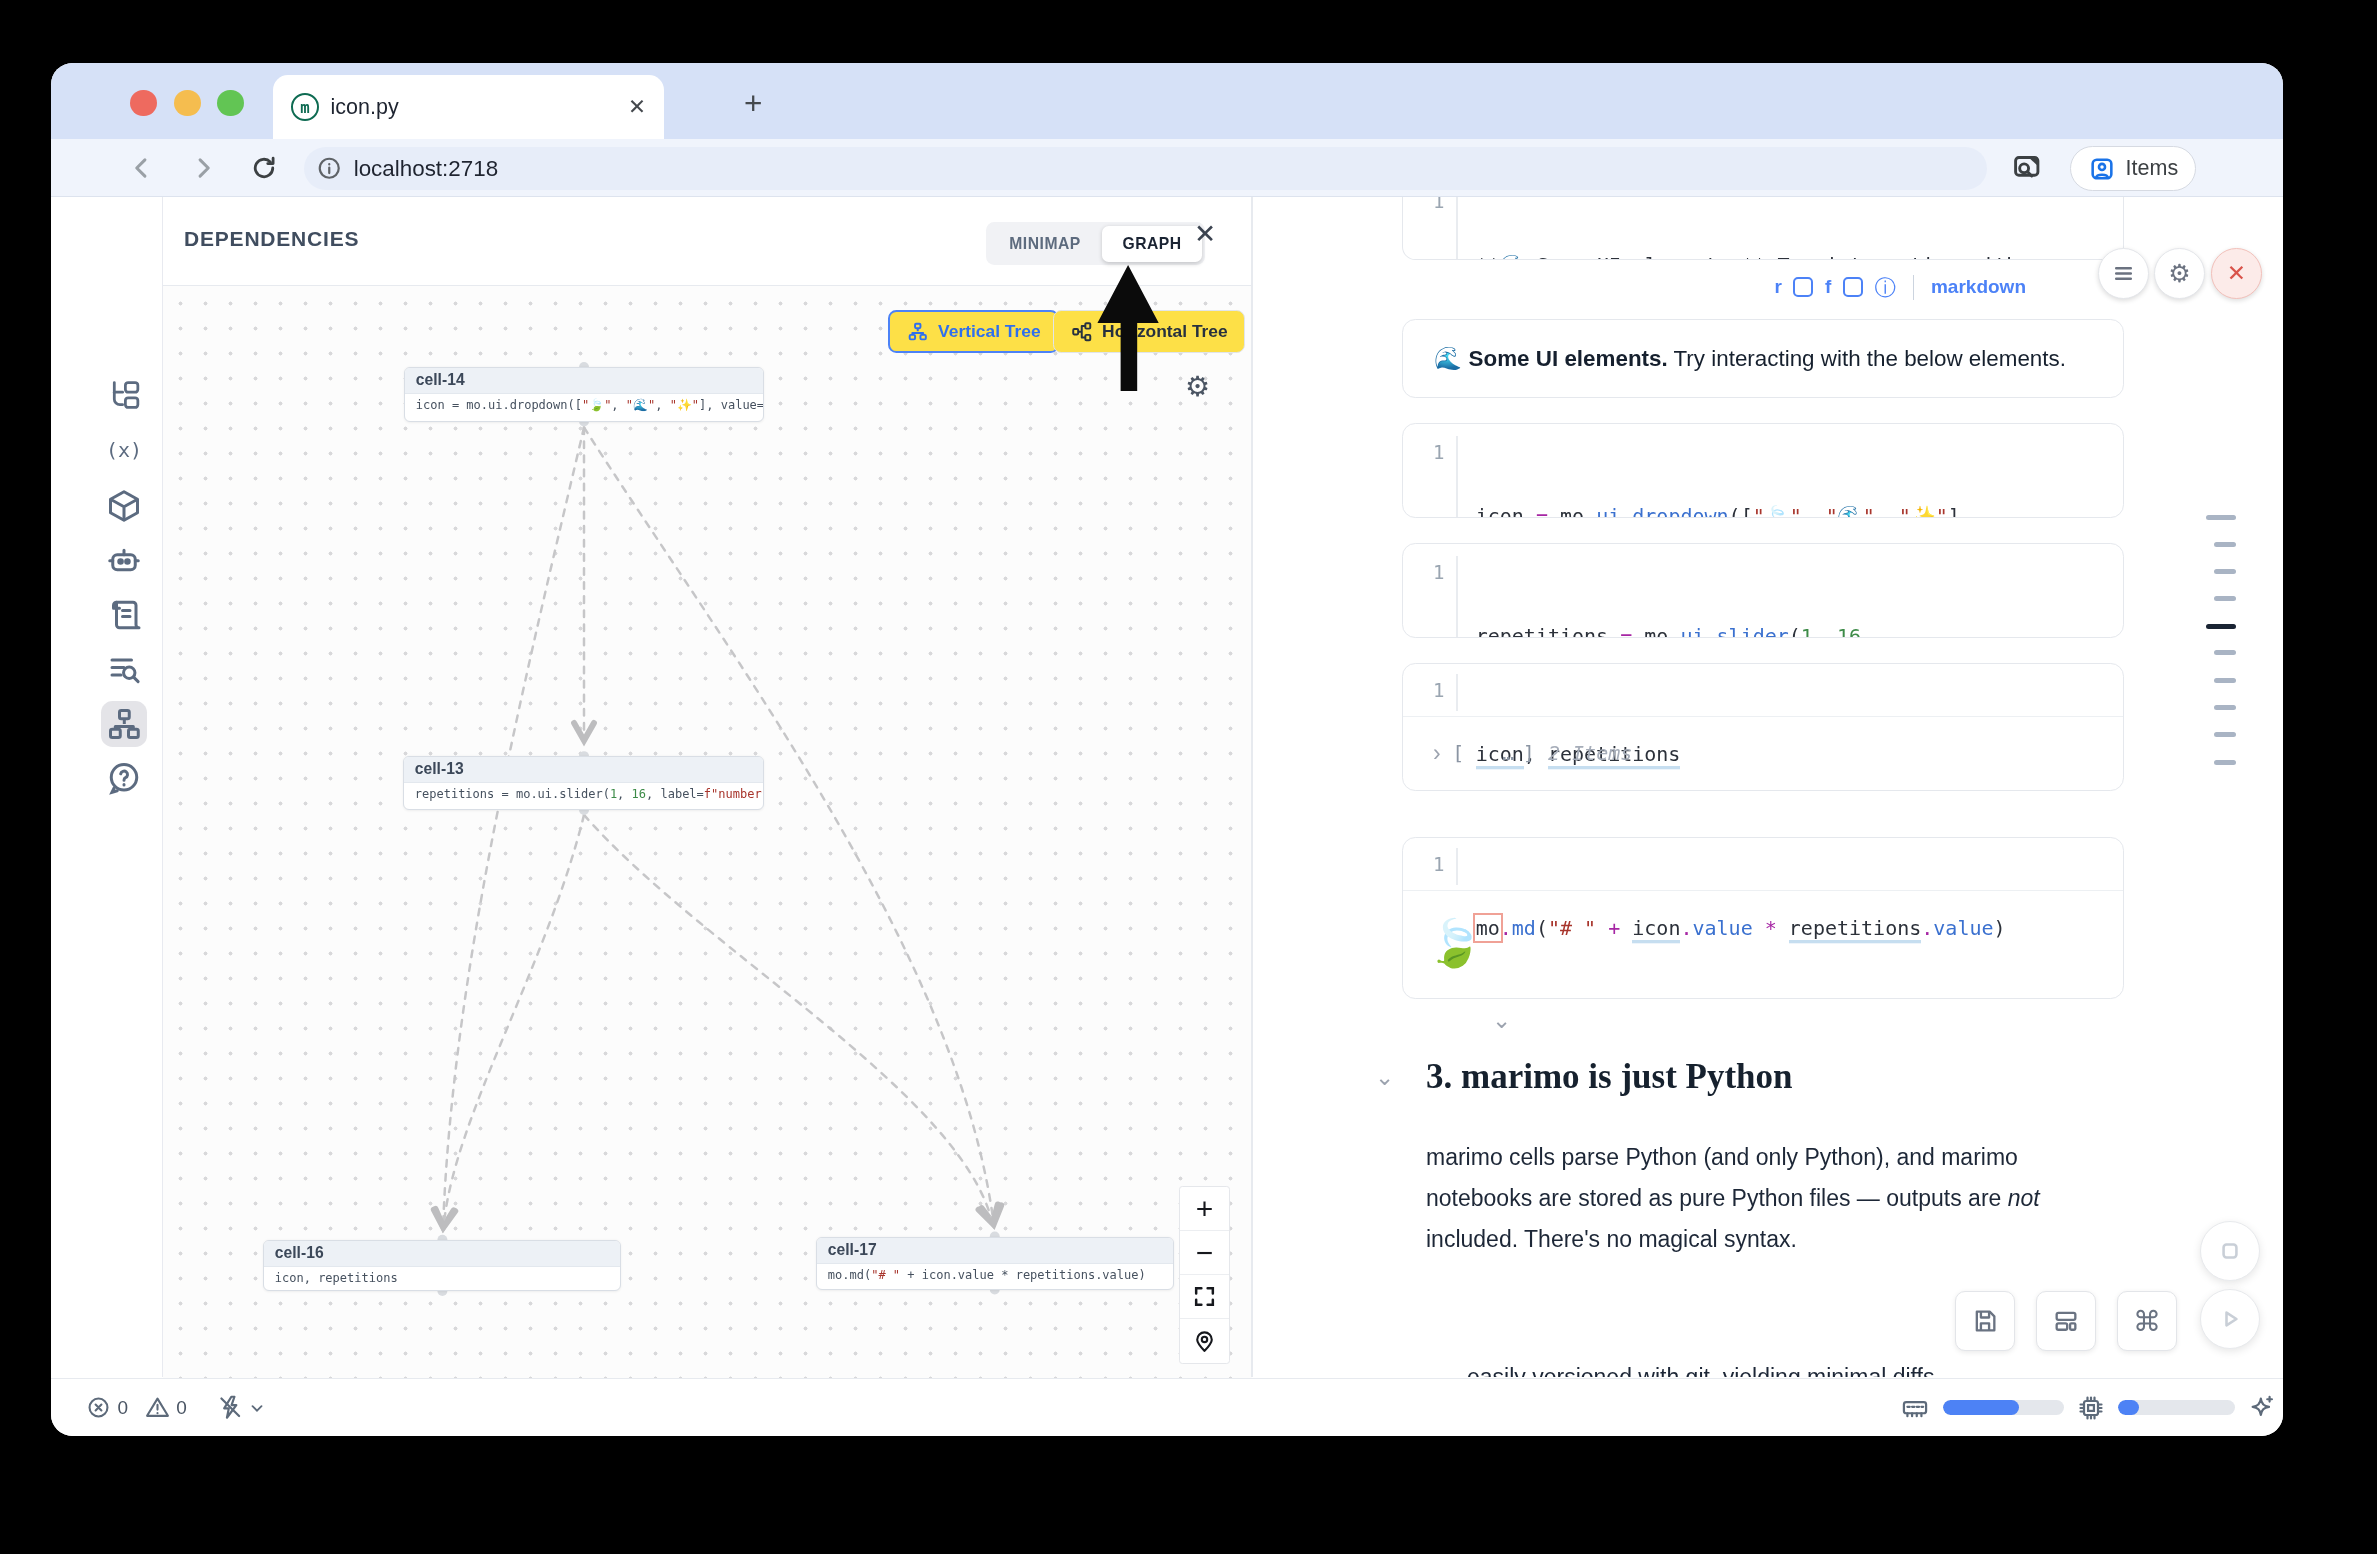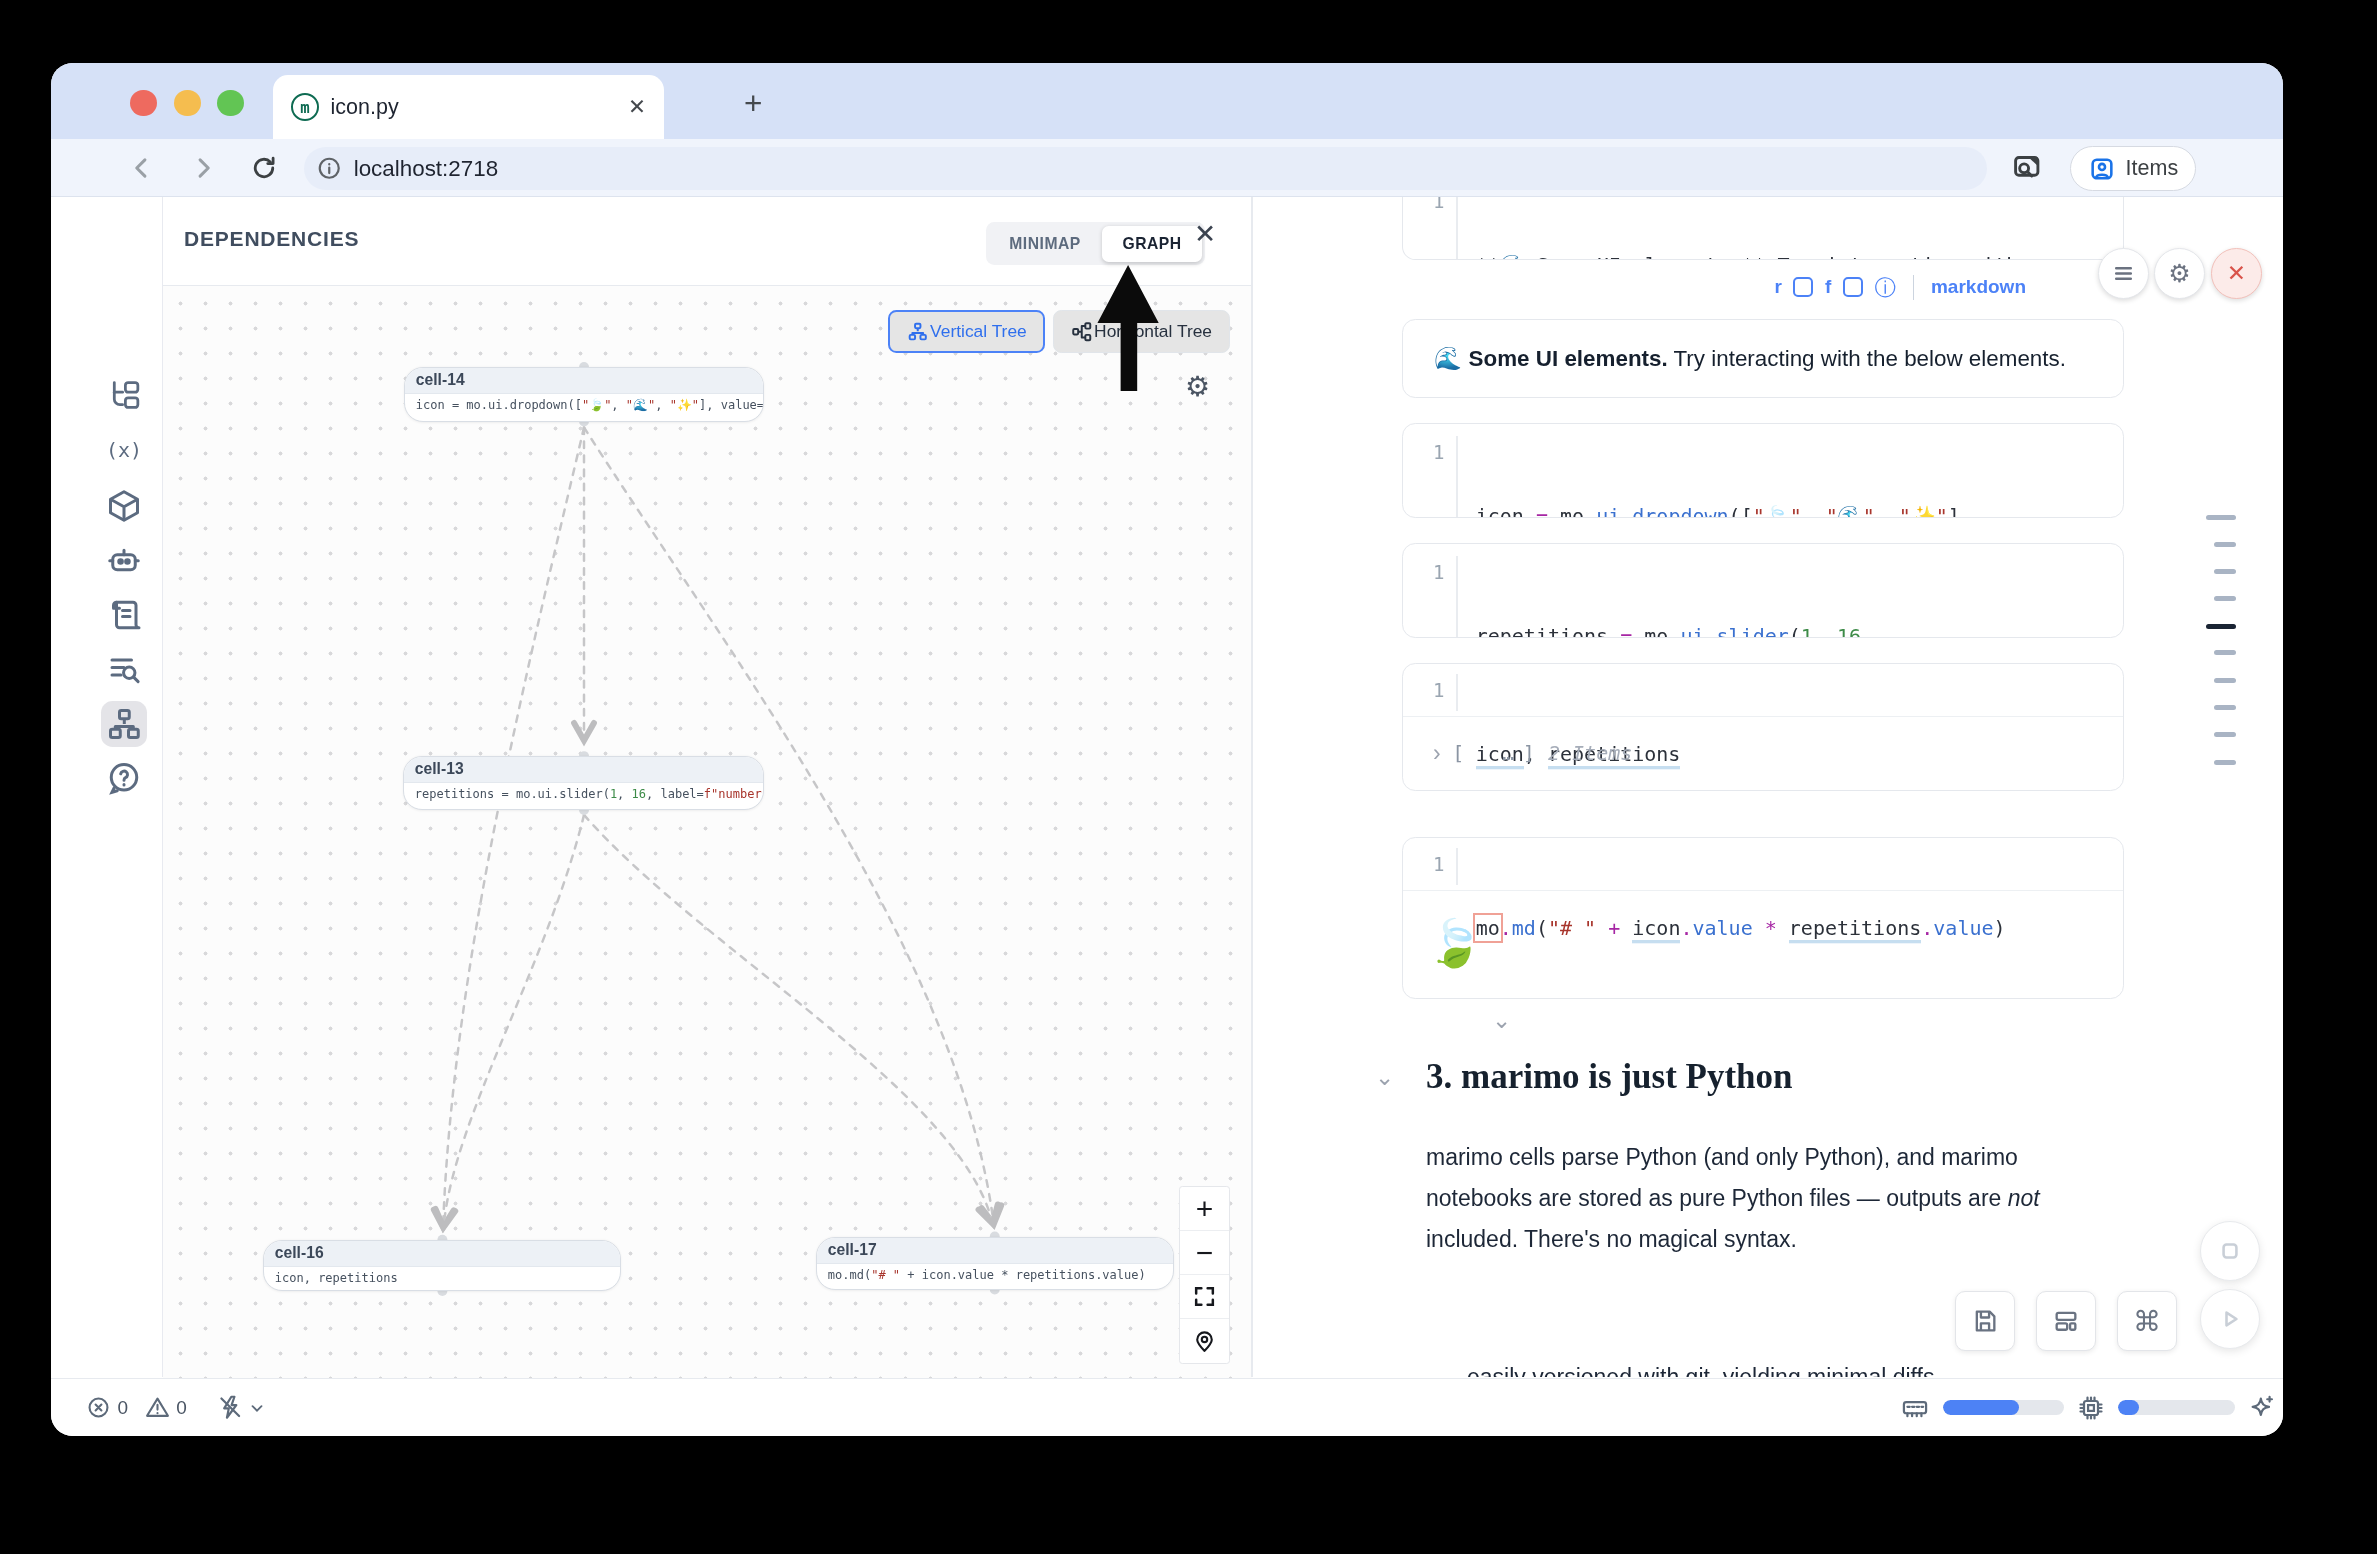--- a/index.html
+++ b/index.html
@@ -45,27 +45,27 @@
            display:flex;align-items:center;padding:3.3px;gap:1.7px}
   .segbtn{height:36px;display:flex;align-items:center;padding:0 20px;font-size:15.7px;font-weight:bold;
           letter-spacing:0.5px;color:#5d6b7e;border-radius:6.6px}
   .segbtn.on{background:#fff;color:#1b2433;box-shadow:0 1.7px 4.1px rgba(0,0,0,.18)}
   .pclose{position:absolute;left:1031px;top:21px;font-size:26.5px;color:#3b4350}
   .grapharea{left:112px;top:223px;width:1089px;height:1092px;background:#fcfcfc;
              background-image:radial-gradient(circle,#d8d8da 1.8px,transparent 2.2px);
              background-size:25px 25px;background-position:5px 5px}
   .vsep{left:1200px;top:134px;width:1.7px;height:1180px;background:#e7eaef}
 
-  .treebtn{height:43px;border-radius:8.3px;background:#e5e5e5;display:flex;align-items:center;gap:2px;
-           padding:0 16.6px;font-size:17.4px;font-weight:normal}
+  .treebtn{height:43px;border-radius:8.3px;background:#fde047;display:flex;align-items:center;gap:10px;
+           padding:0 16.6px;font-size:17.4px;font-weight:bold}
   .treebtn.vert{left:837px;top:247px;border:2.1px solid #4c82f7;color:#2f6fed}
   .treebtn.horiz{left:1002px;top:247px;border:1.7px solid #e1e5ea;color:#27313f}
   .ggear{left:1134px;top:307px;font-size:28px;color:#4b5563}
 
-  .gnode{background:#fff;border:1.7px solid #d9dee5;border-radius:19px;overflow:hidden;box-shadow:0 0.8px 2.5px rgba(0,0,0,.06)}
+  .gnode{background:#fff;border:1.7px solid #d9dee5;border-radius:6px;overflow:hidden;box-shadow:0 0.8px 2.5px rgba(0,0,0,.06)}
   .gnode .hd{background:#edf1f6;border-bottom:1.7px solid #e3e8ee;padding:3.3px 10.8px;
              font-size:15.7px;font-weight:bold;color:#3c4859}
   .gnode .cd{padding:4.1px 10.8px;font-family:"DejaVu Sans Mono",monospace;font-size:12px;
              color:#46515f;white-space:pre;overflow:hidden}
   .gnode .cd .tk-var,.gnode .cd .tk-punc{color:#46515f}
 
   .zstack{left:1128px;top:1123px;width:51px;background:#fff;border:1.7px solid #e5e7eb;border-radius:3.3px}
   .zbtn{height:44px;display:flex;align-items:center;justify-content:center;border-bottom:1.7px solid #eceef1;
         font-size:30px;color:#16181d}
   .zbtn:last-child{border-bottom:none}

